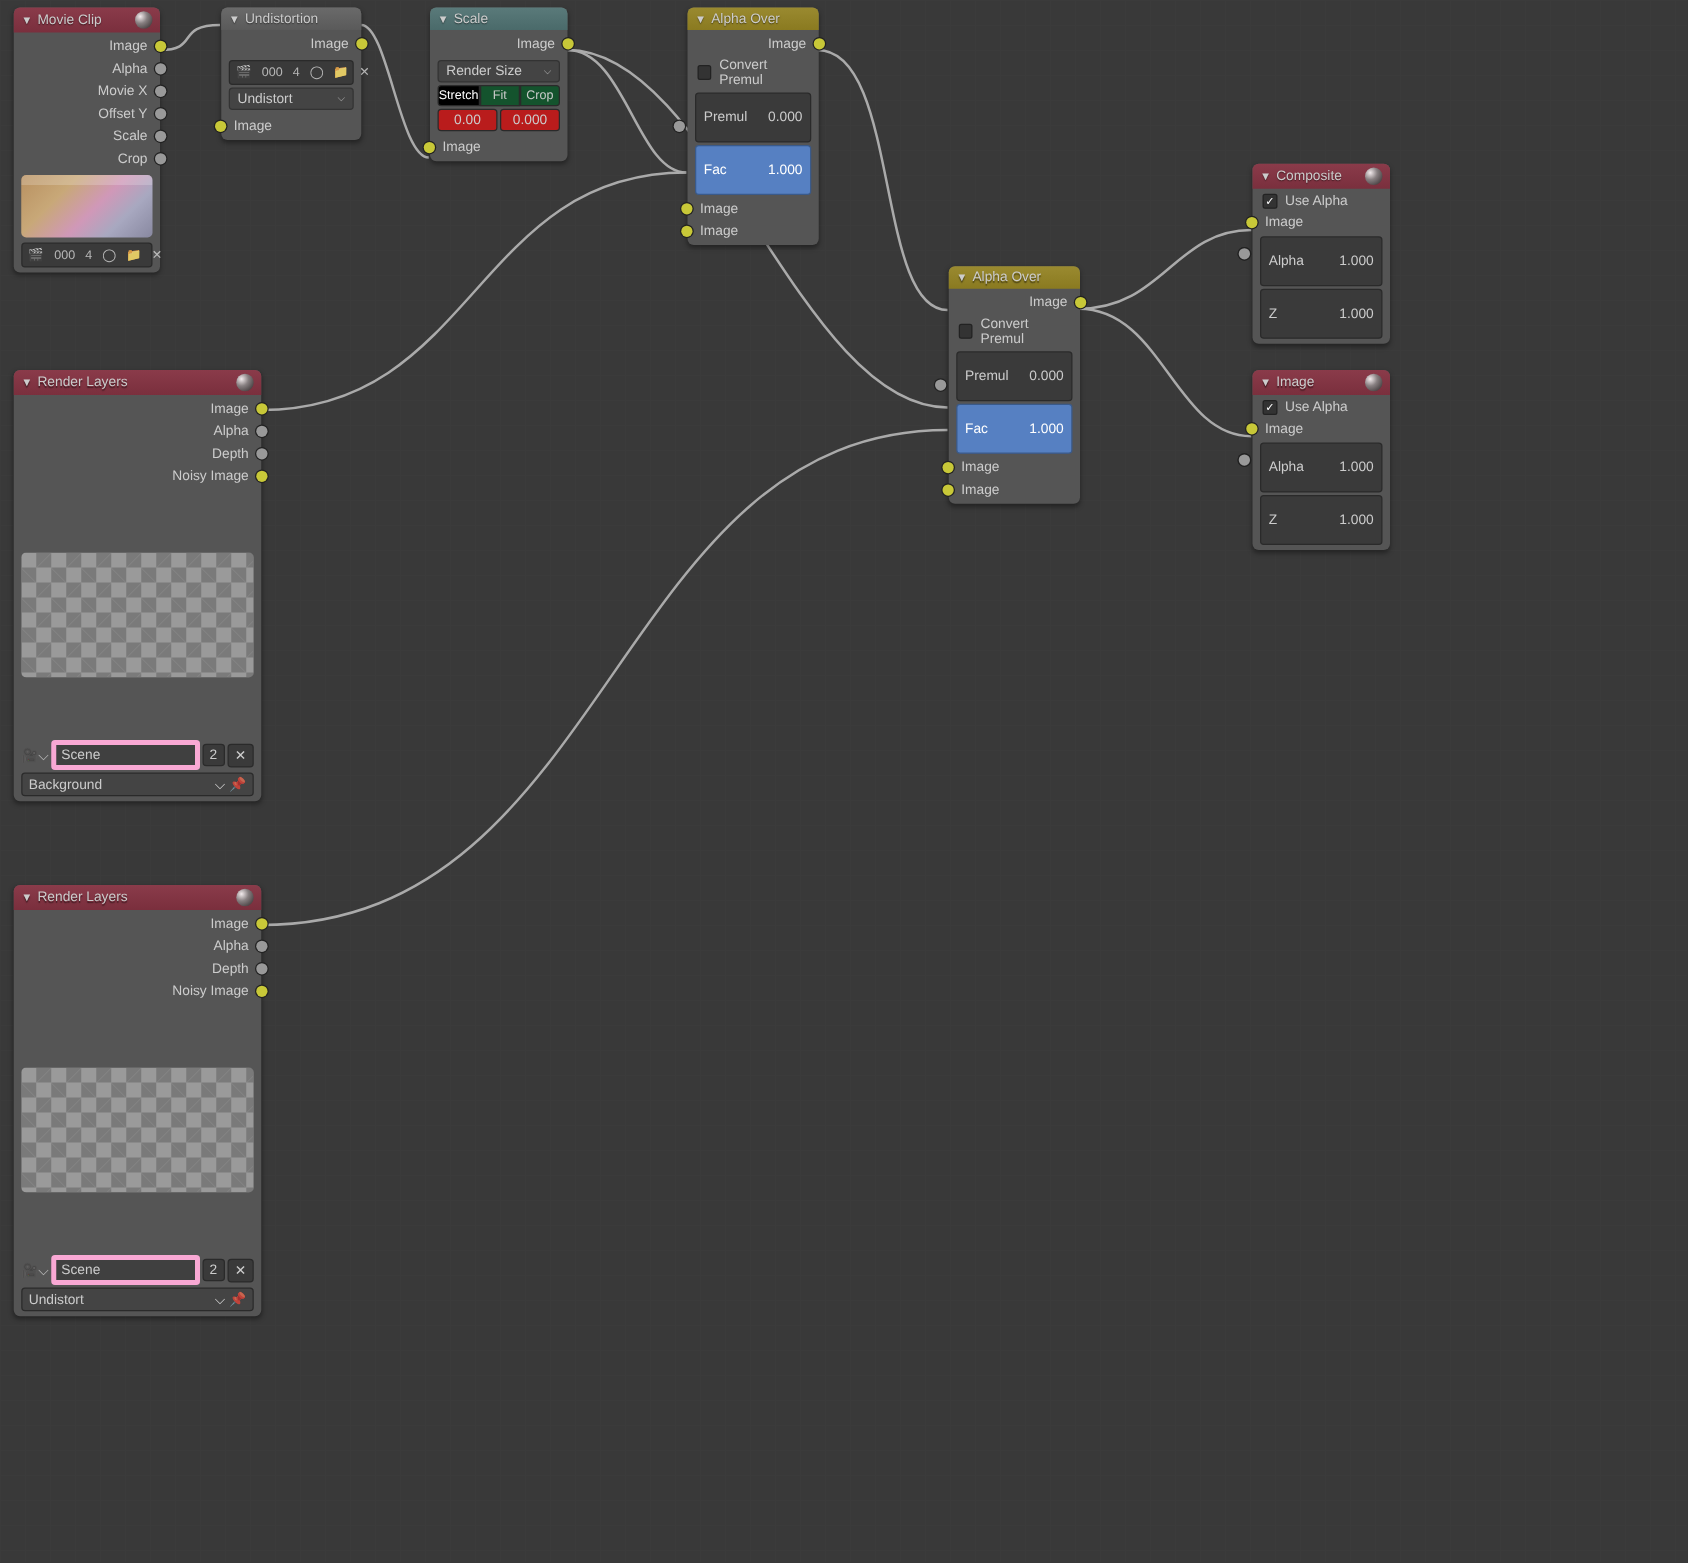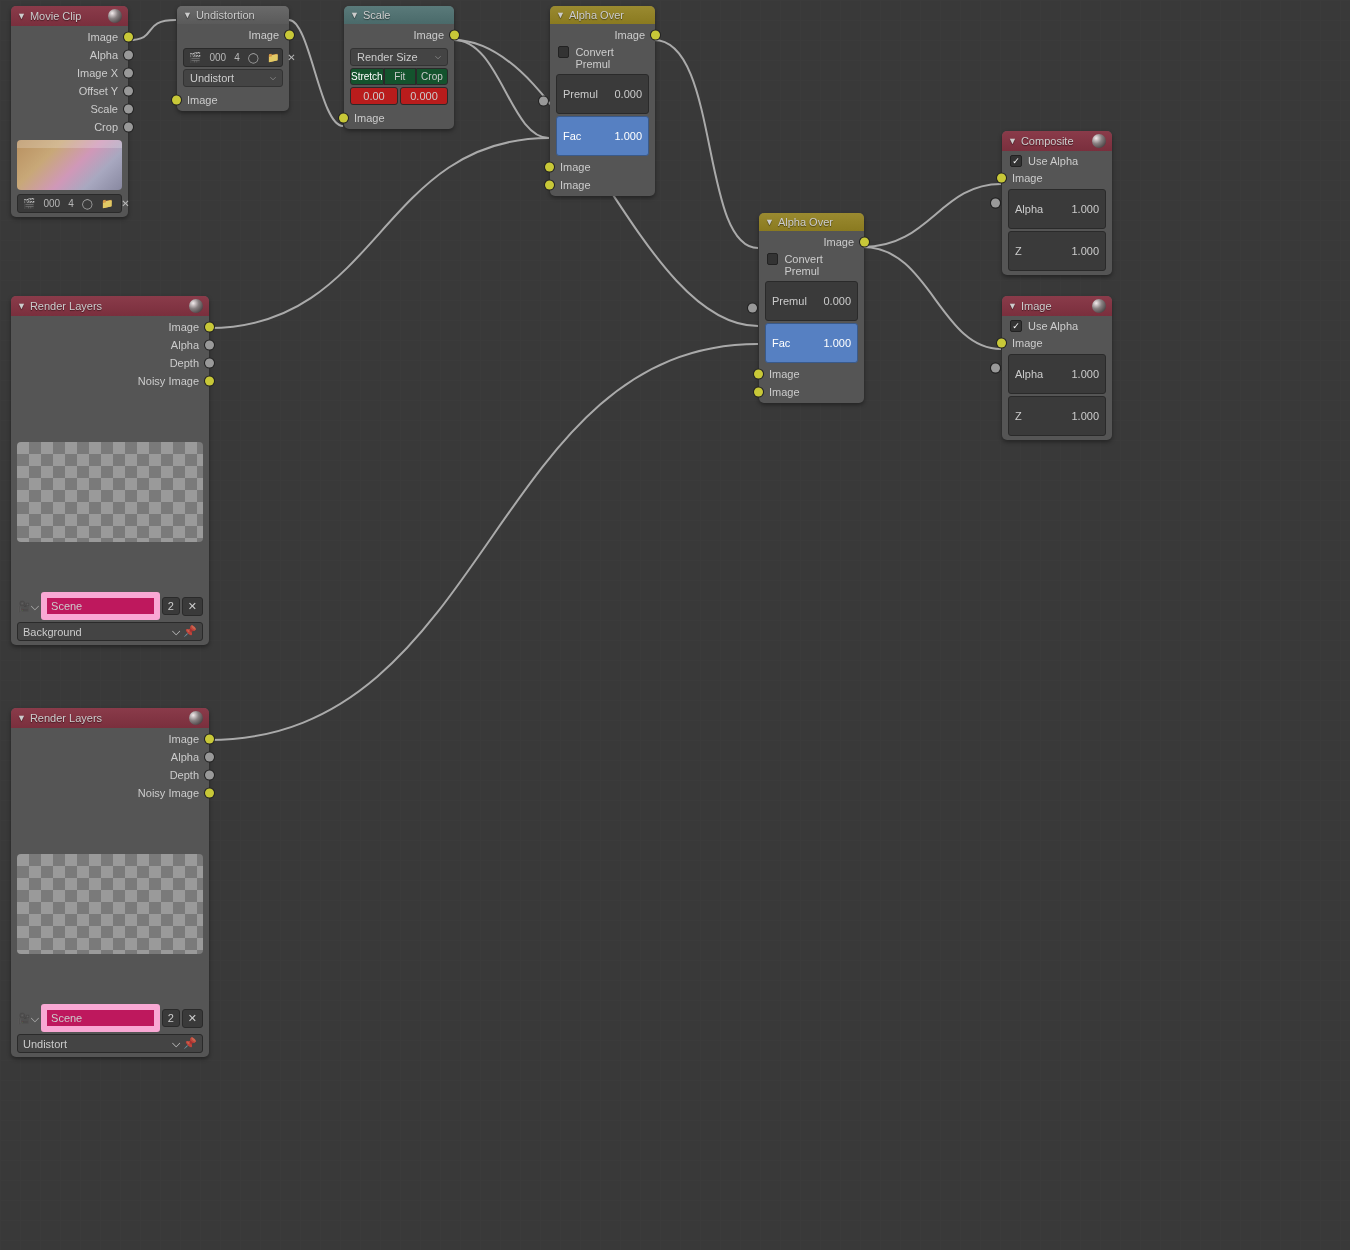--- a/index.html
+++ b/index.html
@@ -23,37 +23,37 @@
 .socket.in{left:-5px}
 .sk-yellow{background:#c8c838}
 .sk-gray{background:#999}
 .inner-pad{padding:2px 6px}
 .select-btn{background:#444;border:1px solid #333;border-radius:3px;padding:2px 6px;display:flex;align-items:center;justify-content:space-between;margin:2px 0}
 .select-btn .chev{font-size:8px;opacity:.7}
 .btn-group{display:flex;gap:0;margin:2px 0}
 .btn-group .btn{flex:1;background:#14532d;border:1px solid #2a2a2a;padding:2px 0;text-align:center;font-size:10px}
 .btn-group .btn:first-child{border-radius:3px 0 0 3px}
 .btn-group .btn:last-child{border-radius:0 3px 3px 0}
-.btn-group .btn.active{background:#14532d;color:#fff}
+.btn-group .btn.active{background:#000000;color:#fff}
 .num-row{display:flex;gap:2px;margin:2px 0}
 .num-field{flex:1;background:#b91c1c;border:1px solid #2a2a2a;border-radius:3px;padding:2px 4px;text-align:center}
 .prop-row{display:flex;align-items:center;background:#3a3a3a;border:1px solid #2a2a2a;border-radius:3px;margin:2px 6px;padding:19px 6px;justify-content:space-between;height:16px}
 .prop-row.blue{background:#5680c2;border-color:#3a5a8a;color:#fff}
 .prop-row.blue span{color:#fff}
-.check-row{display:flex;align-items:flex-start;padding:2px 8px;gap:6px}
+.check-row{display:flex;align-items:center;padding:2px 8px;gap:6px}
 .check{width:12px;height:12px;background:#333;border:1px solid #222;border-radius:2px;display:flex;align-items:center;justify-content:center}
 .check.on::after{content:"✓";color:#fff;font-size:9px}
 .preview{margin:4px 6px;border-radius:4px;overflow:hidden}
 .checker{background-image:linear-gradient(45deg,#7a7a7a 25%,transparent 25%),linear-gradient(-45deg,#7a7a7a 25%,transparent 25%),linear-gradient(45deg,transparent 75%,#7a7a7a 75%),linear-gradient(-45deg,transparent 75%,#7a7a7a 75%);background-size:24px 24px;background-position:0 0,0 12px,12px -12px,-12px 0;background-color:#9a9a9a}
 .movie-thumb{height:50px;background:linear-gradient(135deg,#b89060 0%,#c8a878 30%,#d098b8 55%,#a8a8c0 75%,#8888a0 100%);position:relative}
 .movie-thumb::after{content:"";position:absolute;left:0;right:0;top:0;height:8px;background:rgba(255,255,255,.2)}
 .clip-bar{display:flex;align-items:center;gap:2px;margin:2px 6px;background:#3a3a3a;border:1px solid #2a2a2a;border-radius:3px;padding:2px}
 .clip-bar .seg{padding:1px 3px;font-size:10px;opacity:.85}
 .scene-bar{display:flex;align-items:center;gap:2px;margin:2px 6px}
-.scene-select{flex:1;display:flex;align-items:flex-start;background:#be185d;border:6px solid #f9a8d4;border-radius:3px;padding:2px 4px;justify-content:space-between}
+.scene-select{flex:1;display:flex;align-items:flex-start;background:#404040;border:4px solid #f9a8d4;border-radius:3px;padding:2px 4px;justify-content:space-between}
 .scene-num{background:#3a3a3a;border:1px solid #2a2a2a;padding:2px 5px;border-radius:3px}
 .scene-x{background:#3a3a3a;border:1px solid #2a2a2a;padding:2px 5px;border-radius:3px}
 .layer-select{display:flex;align-items:center;margin:2px 6px;background:#444;border:1px solid #2a2a2a;border-radius:3px;padding:2px 5px;justify-content:space-between}
 .pin{opacity:.7}
 svg.links{position:absolute;inset:0;width:100%;height:100%;pointer-events:none}
 svg.links path{stroke:#aaa;stroke-width:2;fill:none}
 </style>
 </head>
 <body>
 
@@ -80,21 +80,21 @@
   <div class="node-body">
     <div class="row out">
           <span class="lbl">Image</span>
           <span class="socket out sk-yellow"></span>
         </div>
     <div class="row out">
           <span class="lbl">Alpha</span>
           <span class="socket out sk-gray"></span>
         </div>
     <div class="row out">
-          <span class="lbl">Image X</span>
+          <span class="lbl">Movie X</span>
           <span class="socket out sk-gray"></span>
         </div>
     <div class="row out">
           <span class="lbl">Offset Y</span>
           <span class="socket out sk-gray"></span>
         </div>
     <div class="row out">
           <span class="lbl">Scale</span>
           <span class="socket out sk-gray"></span>
         </div>

